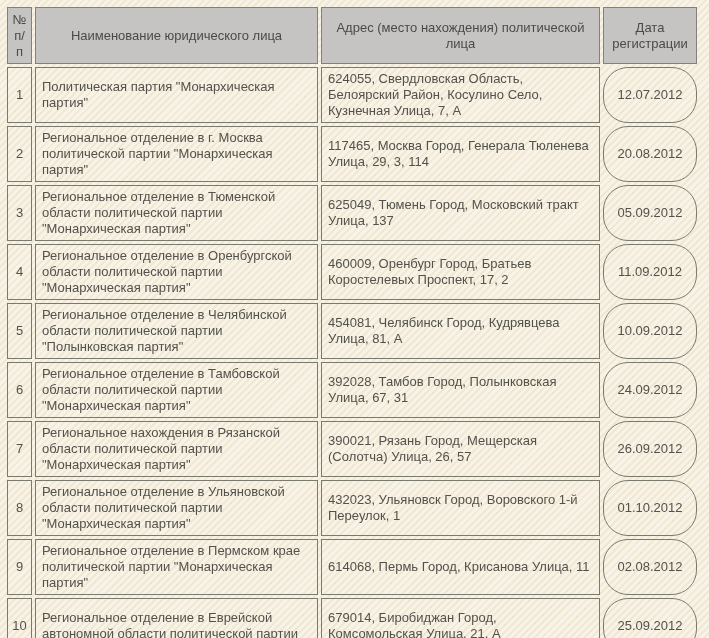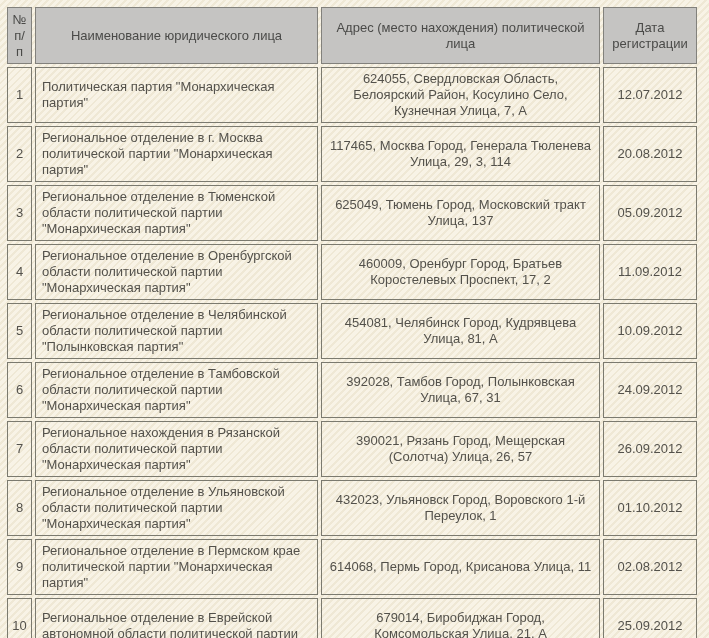--- a/index.html
+++ b/index.html
@@ -43,22 +43,22 @@
     height: 57px;
     text-align: center;
     padding: 2px 3px;
   }
   td {
     height: 56px;
     padding: 3px 6px;
   }
   td.num  { text-align: center; padding: 3px 2px; }
   td.name { text-align: left; }
-  td.addr { text-align: center; }
-  td.date { text-align: center; }
+  td.addr { text-align: left; }
+  td.date { text-align: center; border-radius: 25px; }
 </style>
 </head>
 <body>
 
 <table class="registry">
   <colgroup>
     <col class="c-num">
     <col class="c-name">
     <col class="c-addr">
     <col class="c-date">

